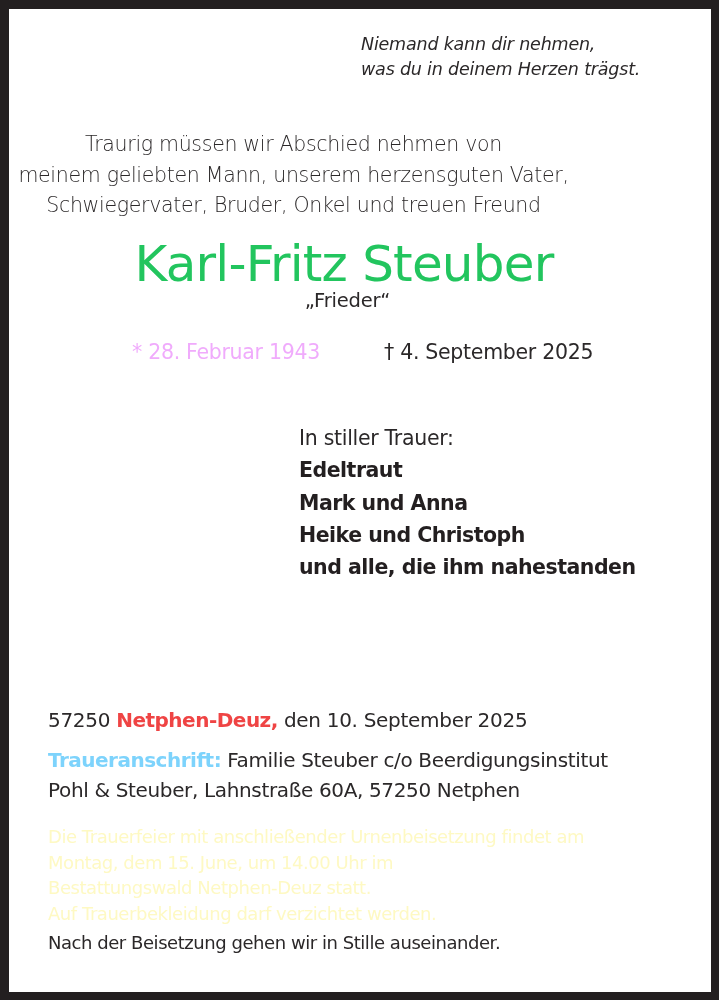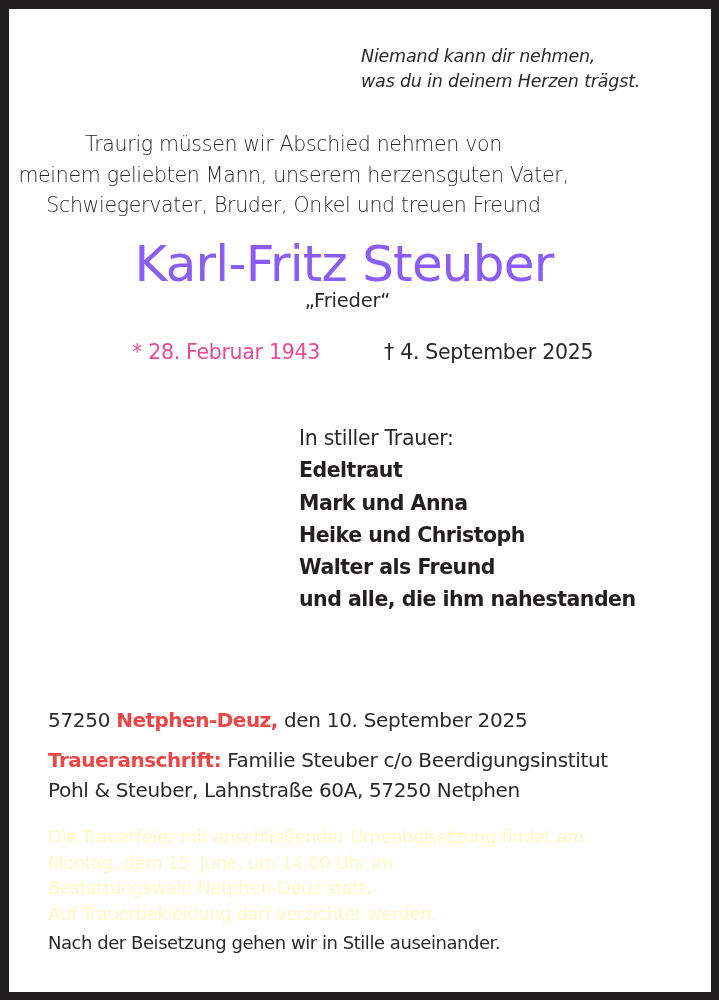--- a/index.html
+++ b/index.html
@@ -8,44 +8,44 @@
     background: #231f20;
     font-family: "DejaVu Sans", "Liberation Sans", sans-serif;
     color: #231f20;
   }
   .page {
     position: absolute; left: 9px; top: 9px; width: 702px; height: 983px;
     background: #ffffff;
   }
   .abs { position: absolute; white-space: nowrap; }
   .motto {
-    left: 361px; top: 44px; font-style: italic; font-size: 17.5px; line-height: 25px;
+    left: 361px; top: 32px; font-style: italic; font-size: 17.5px; line-height: 25px;
     color: #2b2829; font-family: "DejaVu Sans", sans-serif; letter-spacing: -0.2px;
   }
   .intro {
     left: 0; width: 587px; text-align: center; font-size: 20.5px; line-height: 30.5px;
     top: 129px; color: #2b2829; letter-spacing: -0.3px; font-weight: 300;
   }
   .name {
     left: 0; width: 688px; text-align: center; top: 231px; font-size: 50px; line-height: 66px;
-    color: #8b5cf6; letter-spacing: -0.8px;
+    color: #22c55e; letter-spacing: -0.8px;
   }
   .nick {
     left: 0; width: 695px; text-align: center; top: 288px; font-size: 19.5px; line-height: 26px;
     color: #2b2829; letter-spacing: -0.2px;
   }
-  .birth { left: 132px; top: 337px; font-size: 20.5px; line-height: 30px; color: #ec4899; letter-spacing: -0.3px;}
+  .birth { left: 132px; top: 337px; font-size: 20.5px; line-height: 30px; color: #f0abfc; letter-spacing: -0.3px;}
   .death { left: 369px; top: 337px; font-size: 20.5px; line-height: 30px; color: #2b2829; letter-spacing: -0.3px; margin-left: 15px;}
   .mourners { left: 299px; top: 422px; font-size: 20.5px; line-height: 32.3px; color: #231f20; }
   .mourners .lead { font-weight: normal; color: #2b2829; letter-spacing: -0.3px; }
   .mourners .m { font-weight: bold; letter-spacing: -0.5px; }
   .place { left: 48px; top: 706px; font-size: 20px; line-height: 28px; color: #2b2829; letter-spacing: -0.3px; }
   .place b { color: #ef4444; letter-spacing: -0.5px; }
   .addr { left: 48px; top: 745px; font-size: 20px; line-height: 30px; color: #2b2829; letter-spacing: -0.35px; }
-  .addr b { color: #ef4444; letter-spacing: -0.5px; }
+  .addr b { color: #7dd3fc; letter-spacing: -0.5px; }
   .notice { left: 48px; top: 824px; font-size: 18px; line-height: 25.7px; color: #fef9c3; letter-spacing: -0.45px; }
   .closing { left: 48px; top: 930px; font-size: 18px; line-height: 26px; color: #2b2829; letter-spacing: -0.45px; }
   .line { display: block; }
 </style>
 </head>
 <body>
 
 <div class="page"></div>
 
 <div class="abs motto">
@@ -62,21 +62,20 @@
 <div class="abs name">Karl-Fritz Steuber</div>
 <div class="abs nick">„Frieder“</div>
 <div class="abs birth">* 28. Februar 1943</div>
 <div class="abs death">† 4. September 2025</div>
 
 <div class="abs mourners">
   <span class="line lead">In stiller Trauer:</span>
   <span class="line m">Edeltraut</span>
   <span class="line m">Mark und Anna</span>
   <span class="line m">Heike und Christoph</span>
-  <span class="line m">Walter als Freund</span>
   <span class="line m">und alle, die ihm nahestanden</span>
 </div>
 
 <div class="abs place">
   <span>57250</span>
   <b>Netphen-Deuz,</b>
   <span>den 10. September 2025</span>
 </div>
 
 <div class="abs addr">

